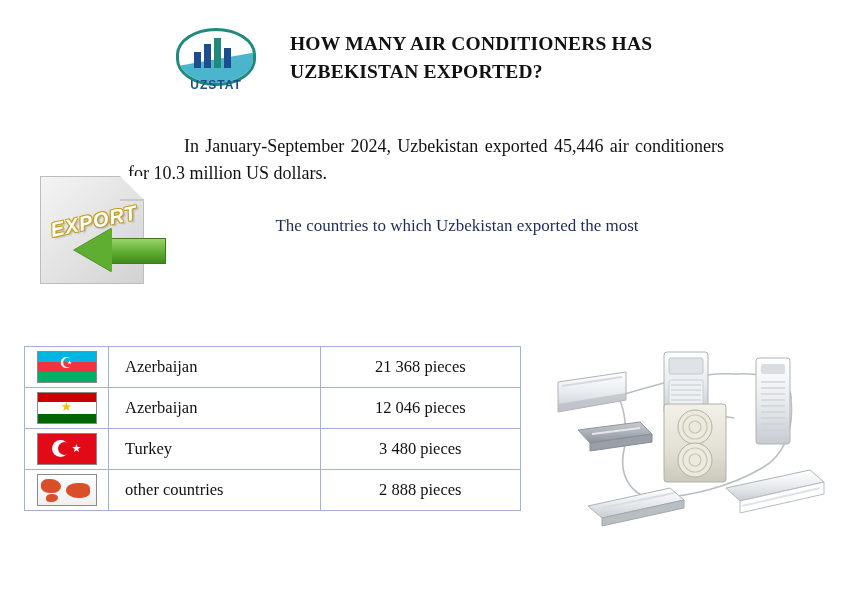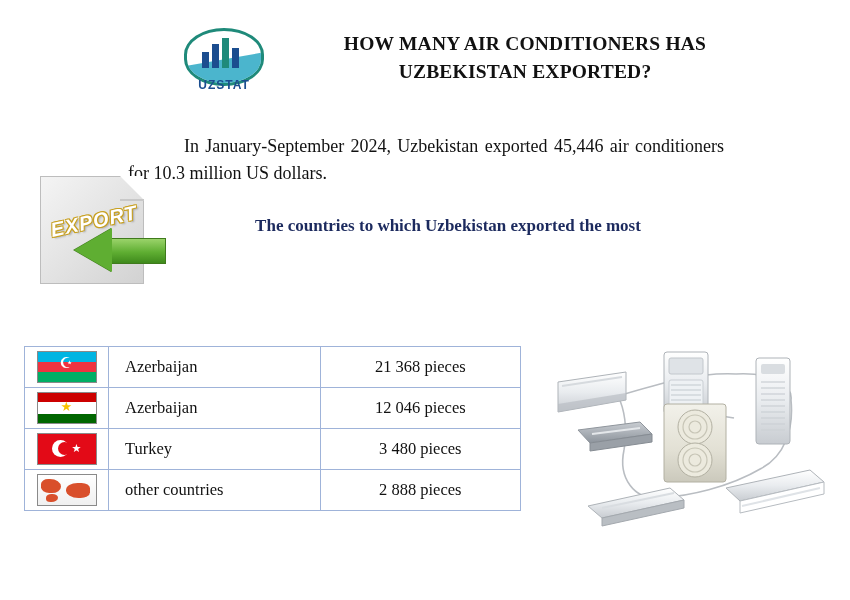--- a/index.html
+++ b/index.html
@@ -19,21 +19,21 @@
   
   .header {
     position: absolute;
     top: 18px;
     left: 0;
     width: 850px;
     height: 80px;
   }
   .logo {
     position: absolute;
-    left: 178px;
+    left: 170px;
     top: 8px;
     width: 92px;
     height: 72px;
   }
   .logo-disc {
     position: absolute;
     left: 6px;
     top: 2px;
     width: 74px;
     height: 52px;
@@ -84,21 +84,21 @@
     font-weight: bold;
     letter-spacing: 1px;
     color: #1b4d8f;
   }
 
   .title {
     position: absolute;
     left: 290px;
     top: 12px;
     width: 470px;
-    text-align: center;
+    text-align: left;
     font-size: 19.5px;
     font-weight: bold;
     line-height: 1.45;
     color: #111111;
     letter-spacing: .2px;
   }
 
   
   .intro {
     position: absolute;
@@ -189,26 +189,26 @@
     height: 0;
     border-top: 22px solid transparent;
     border-bottom: 22px solid transparent;
     border-right: 38px solid #5fae32;
     filter: drop-shadow(-1px 0 0 #3f7a1c);
   }
 
   
   .subtitle {
     position: absolute;
-    left: 177px;
+    left: 186px;
     top: 212px;
     width: 542px;
     text-align: center;
     font-size: 17px;
-    font-weight: bold;
+    font-weight: normal;
     line-height: 1.6;
     color: #1c2a5e;
   }
 
   
   .table {
     position: absolute;
     left: 24px;
     top: 313px;
     width: 497px;

